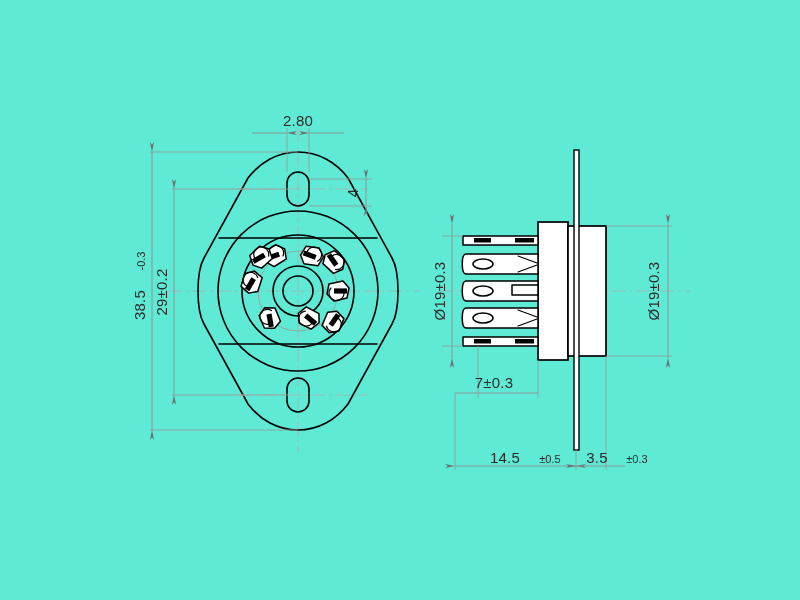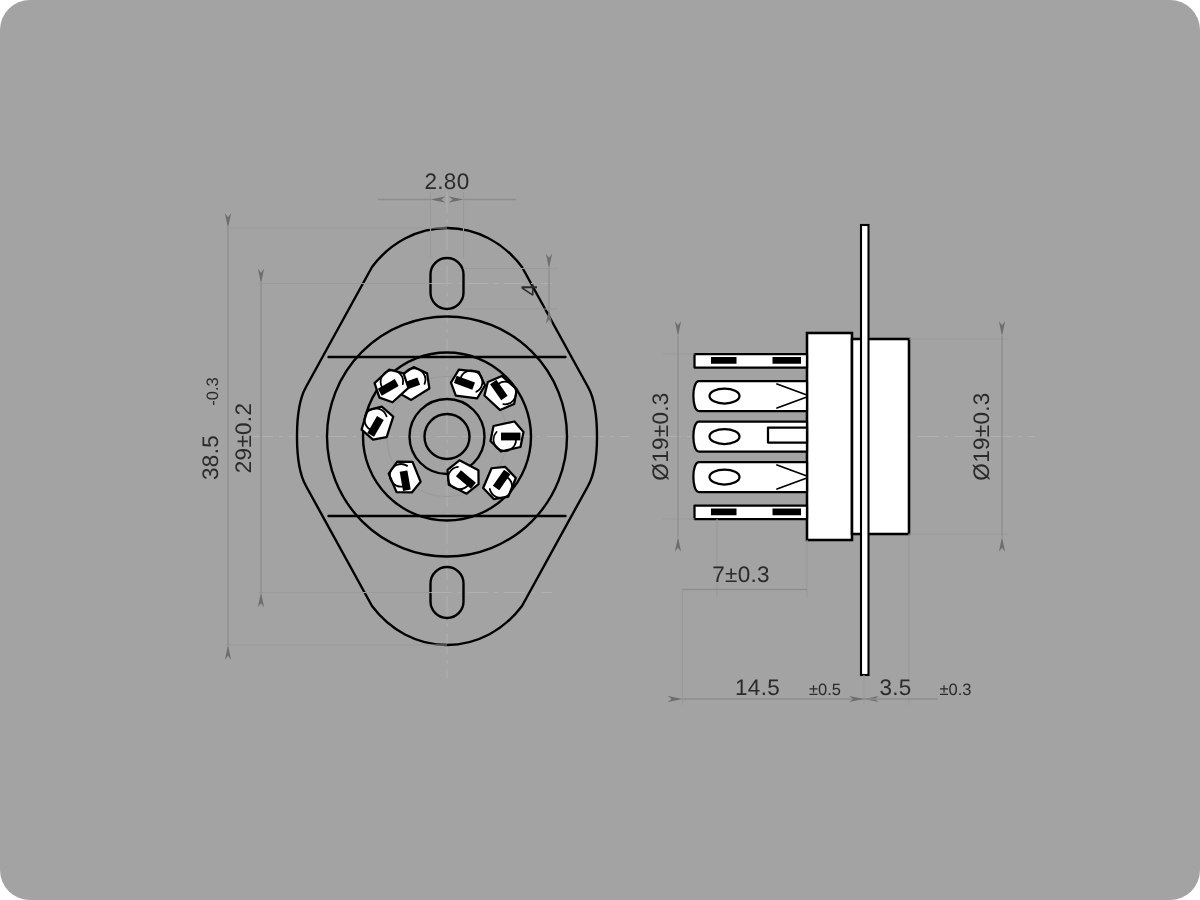--- a/index.html
+++ b/index.html
@@ -11,22 +11,21 @@
     width: 800px;
     height: 600px;
     overflow: hidden;
     font-family: "Liberation Sans", sans-serif;
     color: #000000;
   }
   #drawing-root {
     position: relative;
     width: 800px;
     height: 600px;
-    background: #a3a3a3;
-    border-radius: 20px;
+    background: #5eead4;
   }
   svg#cad {
     display: block;
     width: 800px;
     height: 600px;
   }
   .outline {
     fill: none;
     stroke: #000000;
     stroke-width: 1.6;

